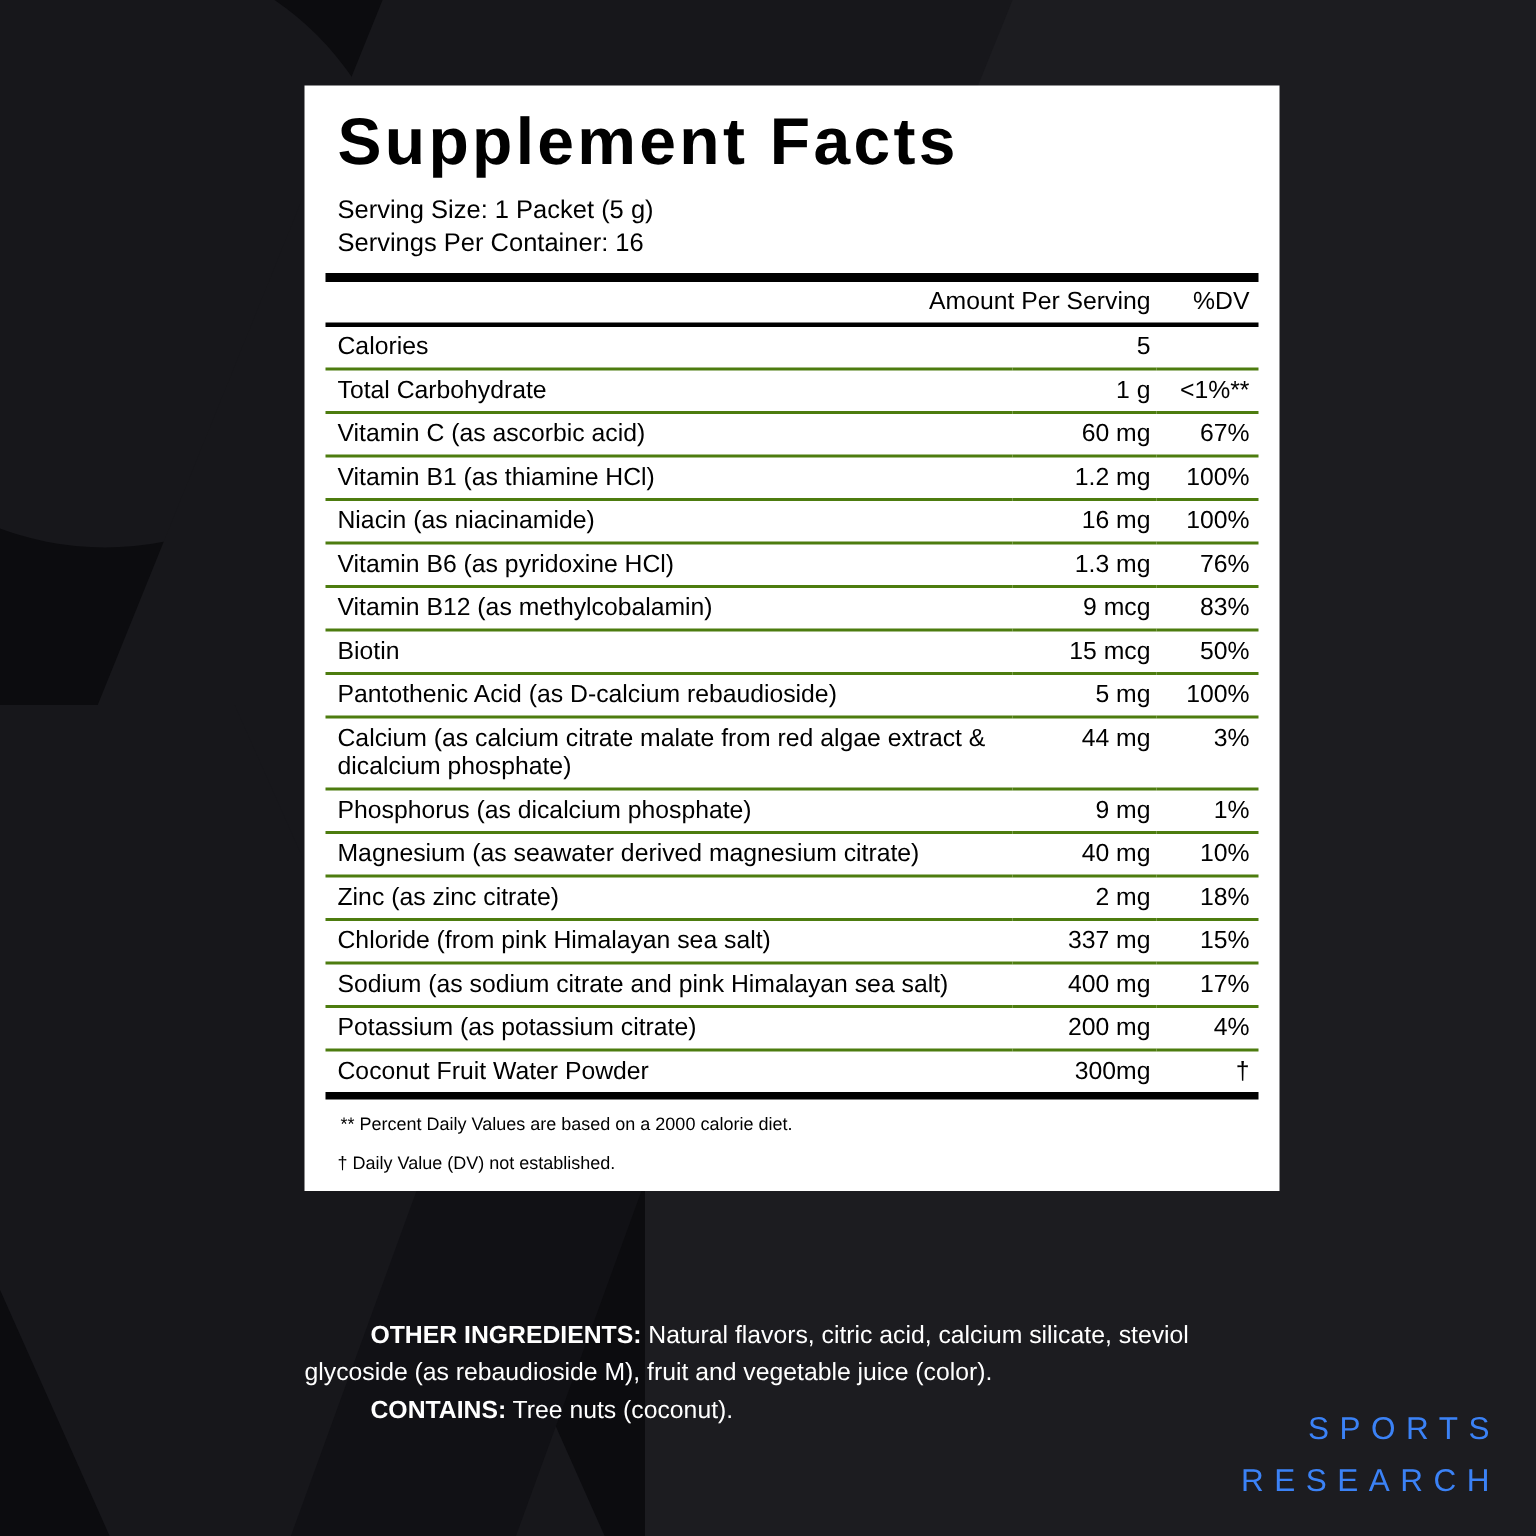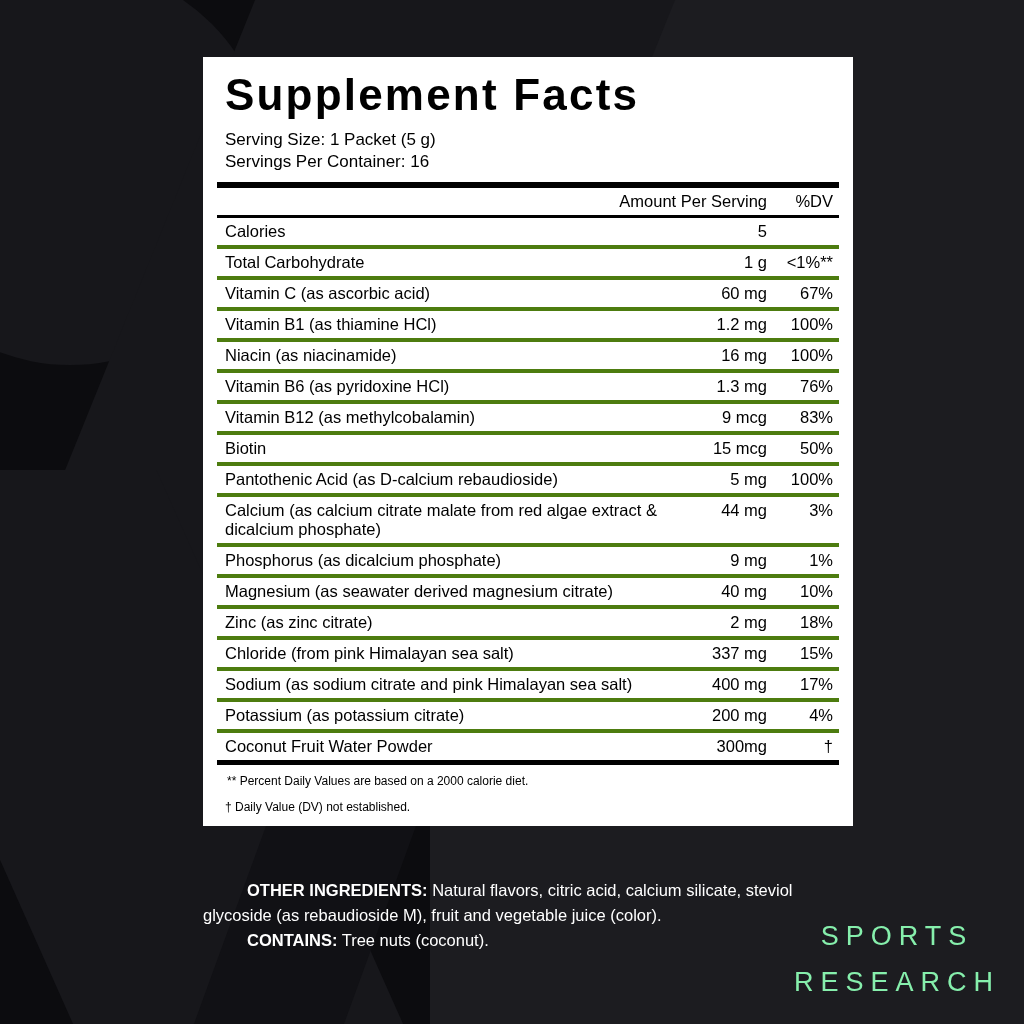--- a/index.html
+++ b/index.html
@@ -106,21 +106,21 @@
     border-collapse: collapse;
     font-size: 16.5px;
   }
   table.facts td, table.facts th {
     padding: 4px 0 4px 0;
     vertical-align: top;
     text-align: left;
     font-weight: 400;
   }
   table.facts tr.row-line td {
-    border-bottom: 4px solid #4d7c0f;
+    border-bottom: 2px solid #4d7c0f;
   }
   .col-name { padding-left: 8px !important; }
   .col-amt {
     text-align: right !important;
     white-space: nowrap;
     padding-right: 4px !important;
     width: 92px;
   }
   .col-dv {
     text-align: right !important;
@@ -154,23 +154,23 @@
   .other-block .lead {
     font-weight: 700;
     margin-left: 44px;
   }
 
   
   .brand {
     position: absolute;
     right: 24px;
     bottom: 18px;
-    text-align: center;
-    color: #86efac;
-    font-size: 27px;
+    text-align: right;
+    color: #3b82f6;
+    font-size: 21px;
     letter-spacing: 7px;
     line-height: 1.7;
     font-weight: 400;
   }
 </style>
 </head>
 <body>
 
 <div class="bg-layer">
   <div class="bg-dark-block"></div>

